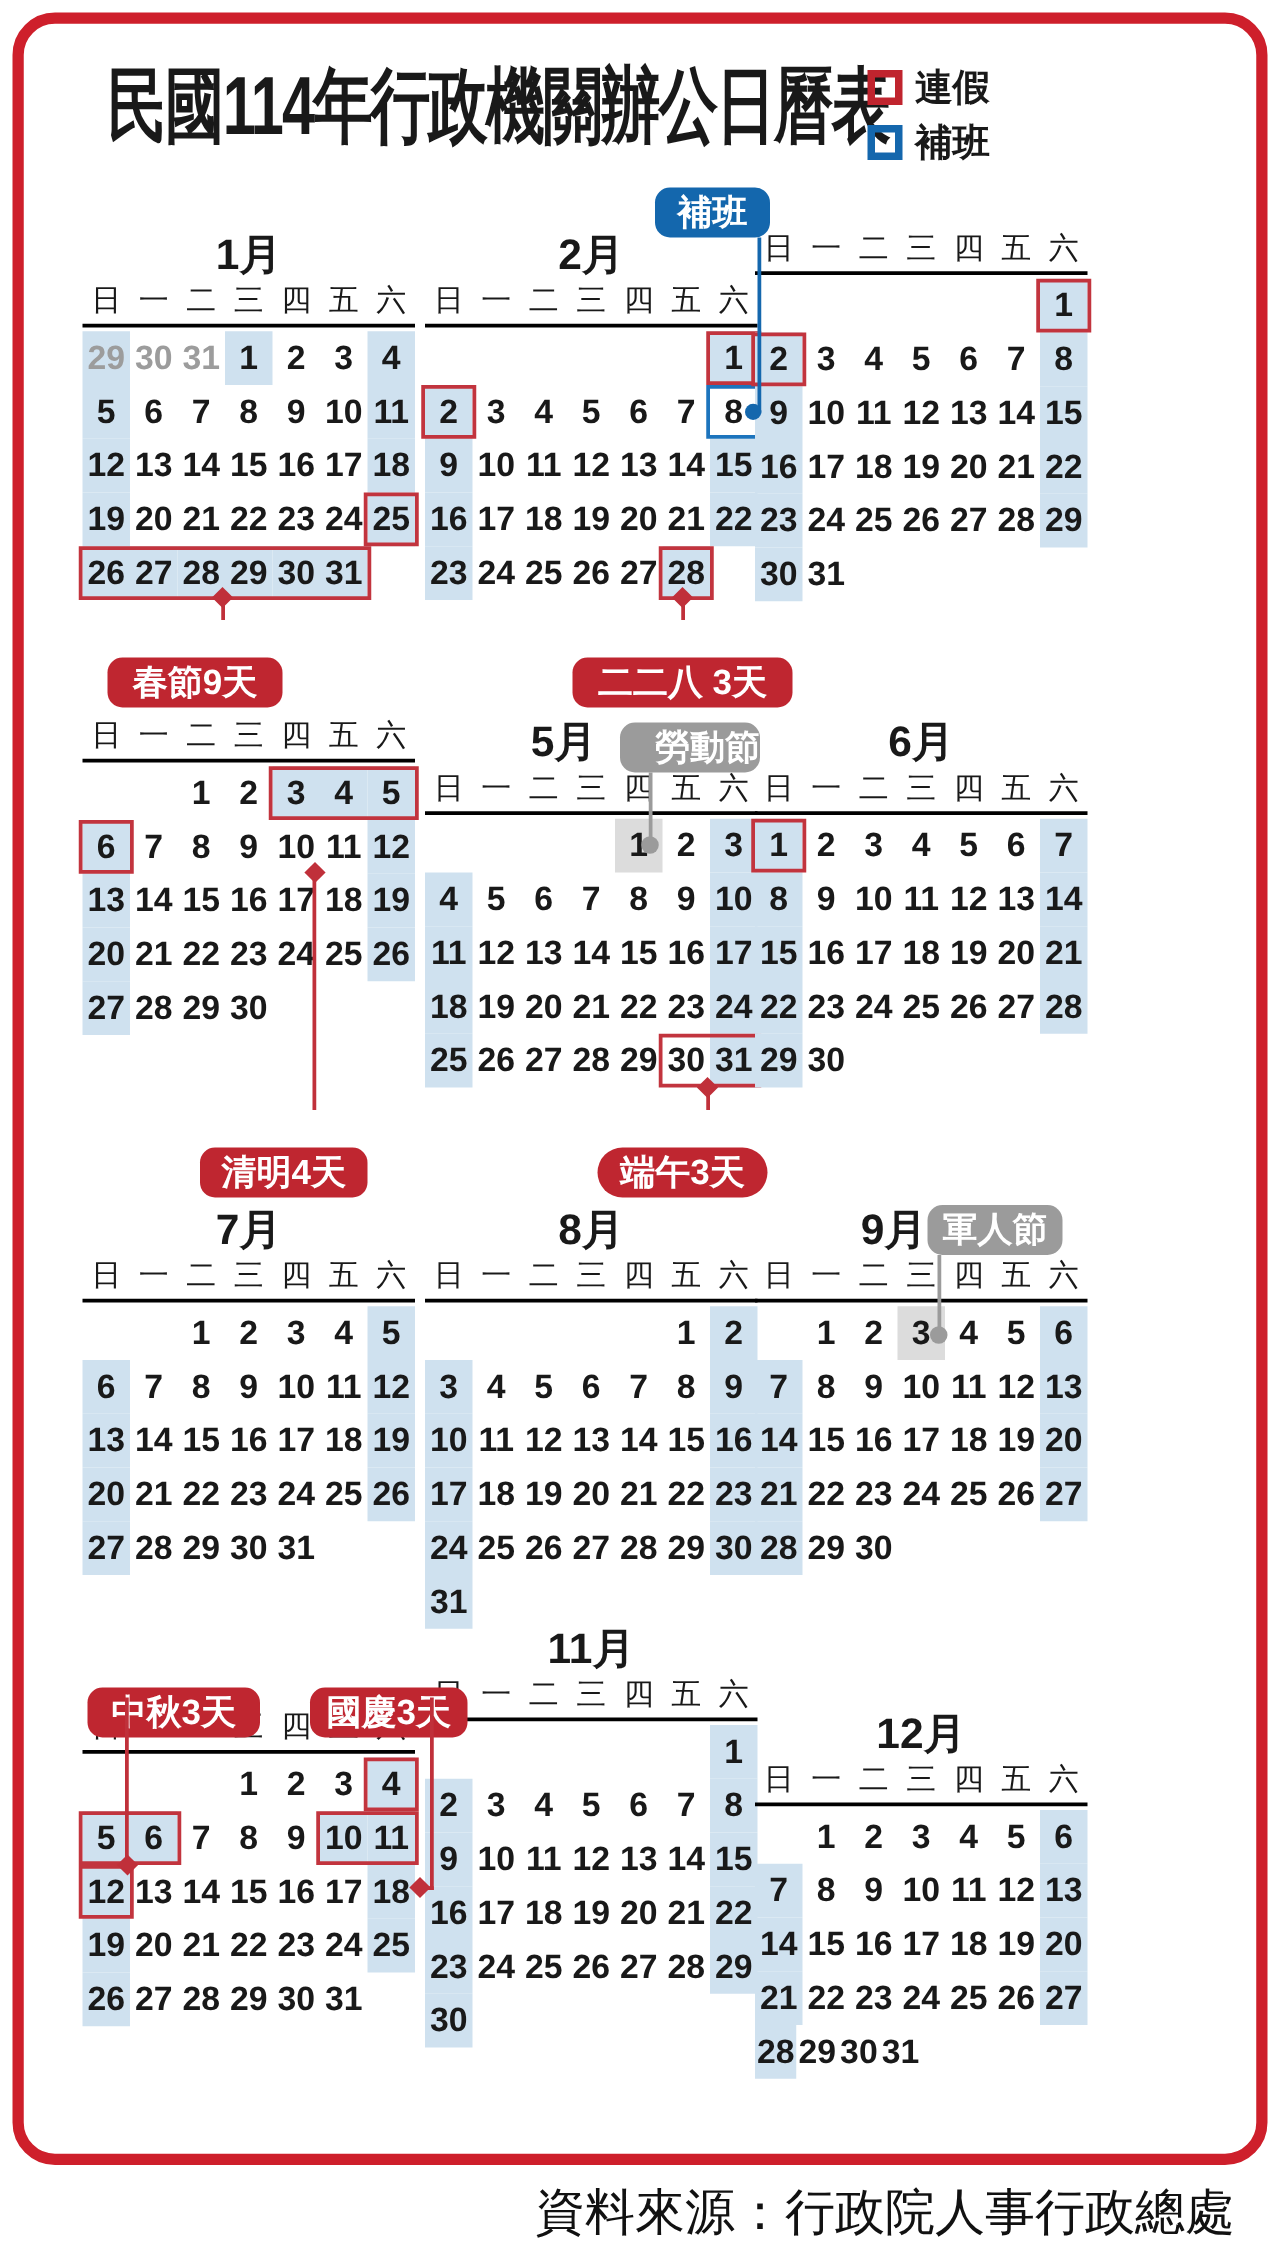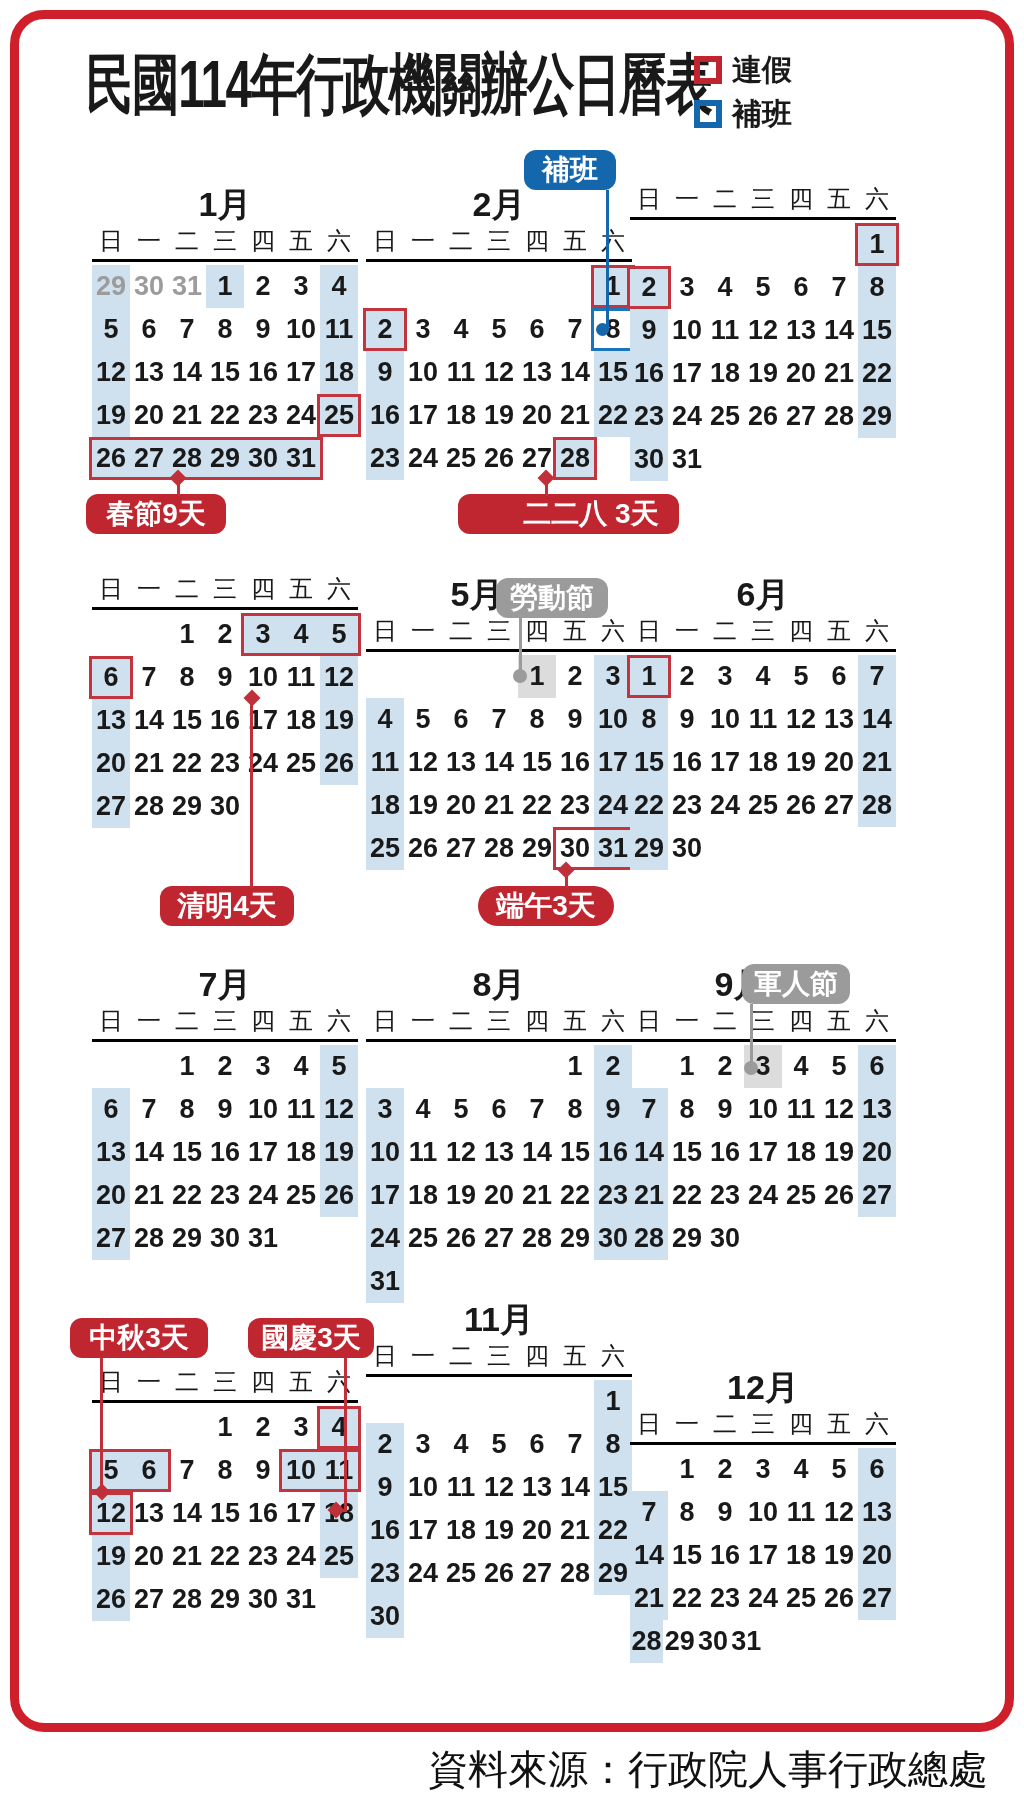--- a/index.html
+++ b/index.html
@@ -10,37 +10,37 @@
   .frame{position:absolute;left:10px;top:10px;width:1004px;height:1722px;
     border:9px solid #ce1f2b;border-radius:34px;box-sizing:border-box;background:#fff;}
   .main-title{position:absolute;left:86px;top:40px;font-size:66px;font-weight:800;
     letter-spacing:-2px;white-space:nowrap;transform:scaleX(.72);transform-origin:left center;}
   .legend{position:absolute;left:694px;top:50px;}
   .legend-row{display:flex;align-items:center;height:40px;margin-bottom:4px;}
   .lg-sq{width:16px;height:16px;box-sizing:content-box;margin-right:10px;}
   .lg-red{border:6px solid #c0242e;}
   .lg-blue{border:6px solid #1467ad;}
   .lg-label{font-size:30px;font-weight:bold;}
-  .month{position:absolute;width:266px;margin-left:26px;}
+  .month{position:absolute;width:266px;}
   .mtitle{height:42px;line-height:38px;text-align:center;font-size:34px;font-weight:bold;}
   .mtitle.shift{transform:translateX(-22px);}
   .wkhdr{display:flex;border-bottom:3px solid #000;padding-bottom:4px;height:28px;}
   .wk{width:38px;text-align:center;font-size:24px;line-height:28px;}
   .rows{position:relative;margin-top:3px;}
   .drow{display:flex;height:43px;}
   .day{width:38px;line-height:43px;text-align:center;font-size:27px;font-weight:bold;}
   .hl{background:#cfe1ef;}
   .gb{background:#dcdcdc;}
   .gt{color:#9c9c9c;}
   .box{position:absolute;box-sizing:border-box;height:43px;}
   .bred{border:3px solid #c2343e;}
   .bblue{border:3px solid #1c74bd;}
   .badge{position:absolute;height:40px;line-height:40px;text-align:center;color:#fff;
     font-size:28px;font-weight:bold;border-radius:12px;white-space:nowrap;}
-  .bg-red{background:#bf2630;}
+  .bg-red{background:#bf2630;margin-top:32px;}
   .bg-gray{background:#9b9b9b;}
   .bg-blue{background:#1467ad;}
   .ln{position:absolute;}
   .ln-red{background:#c0303a;}
   .ln-gray{background:#9b9b9b;}
   .ln-blue{background:#1467ad;}
   .dia{position:absolute;width:12px;height:12px;background:#c0303a;transform:rotate(45deg);}
   .dot{position:absolute;border-radius:50%;}
   .dot-gray{width:14px;height:14px;background:#9b9b9b;}
   .dot-blue{width:13px;height:13px;background:#1467ad;}
@@ -811,22 +811,22 @@
           <span class="day"></span>
           <span class="day"></span>
           <span class="day"></span>
         </div>
       </div>
     </div>
   </div>
 
 <div class="badge bg-blue" style="left:524px;top:150px;width:92px;">補班</div>
 <div class="badge bg-red" style="left:86px;top:494px;width:140px;">春節9天</div>
-<div class="badge bg-red" style="left:458px;top:494px;width:176px;padding-left:45px;">二二八 3天</div>
-<div class="badge bg-gray" style="left:496px;top:578px;width:112px;">勞動節</div>
+<div class="badge bg-red" style="left:458px;top:494px;width:176px;">二二八 3天</div>
+<div class="badge bg-gray" style="left:496px;top:578px;width:112px;text-align:right;">勞動節</div>
 <div class="badge bg-red" style="left:160px;top:886px;width:134px;">清明4天</div>
 <div class="badge bg-red" style="left:478px;top:886px;width:136px;border-radius:20px;">端午3天</div>
 <div class="badge bg-gray" style="left:742px;top:964px;width:108px;">軍人節</div>
 <div class="badge bg-red" style="left:70px;top:1318px;width:138px;">中秋3天</div>
 <div class="badge bg-red" style="left:248px;top:1318px;width:126px;">國慶3天</div>
 
 <div class="ln ln-blue" style="left:606px;top:190px;width:3px;height:140px;"></div>
 <div class="ln ln-blue" style="left:601px;top:328px;width:8px;height:3px;"></div>
 <div class="dot dot-blue" style="left:596px;top:323px;"></div>
 

